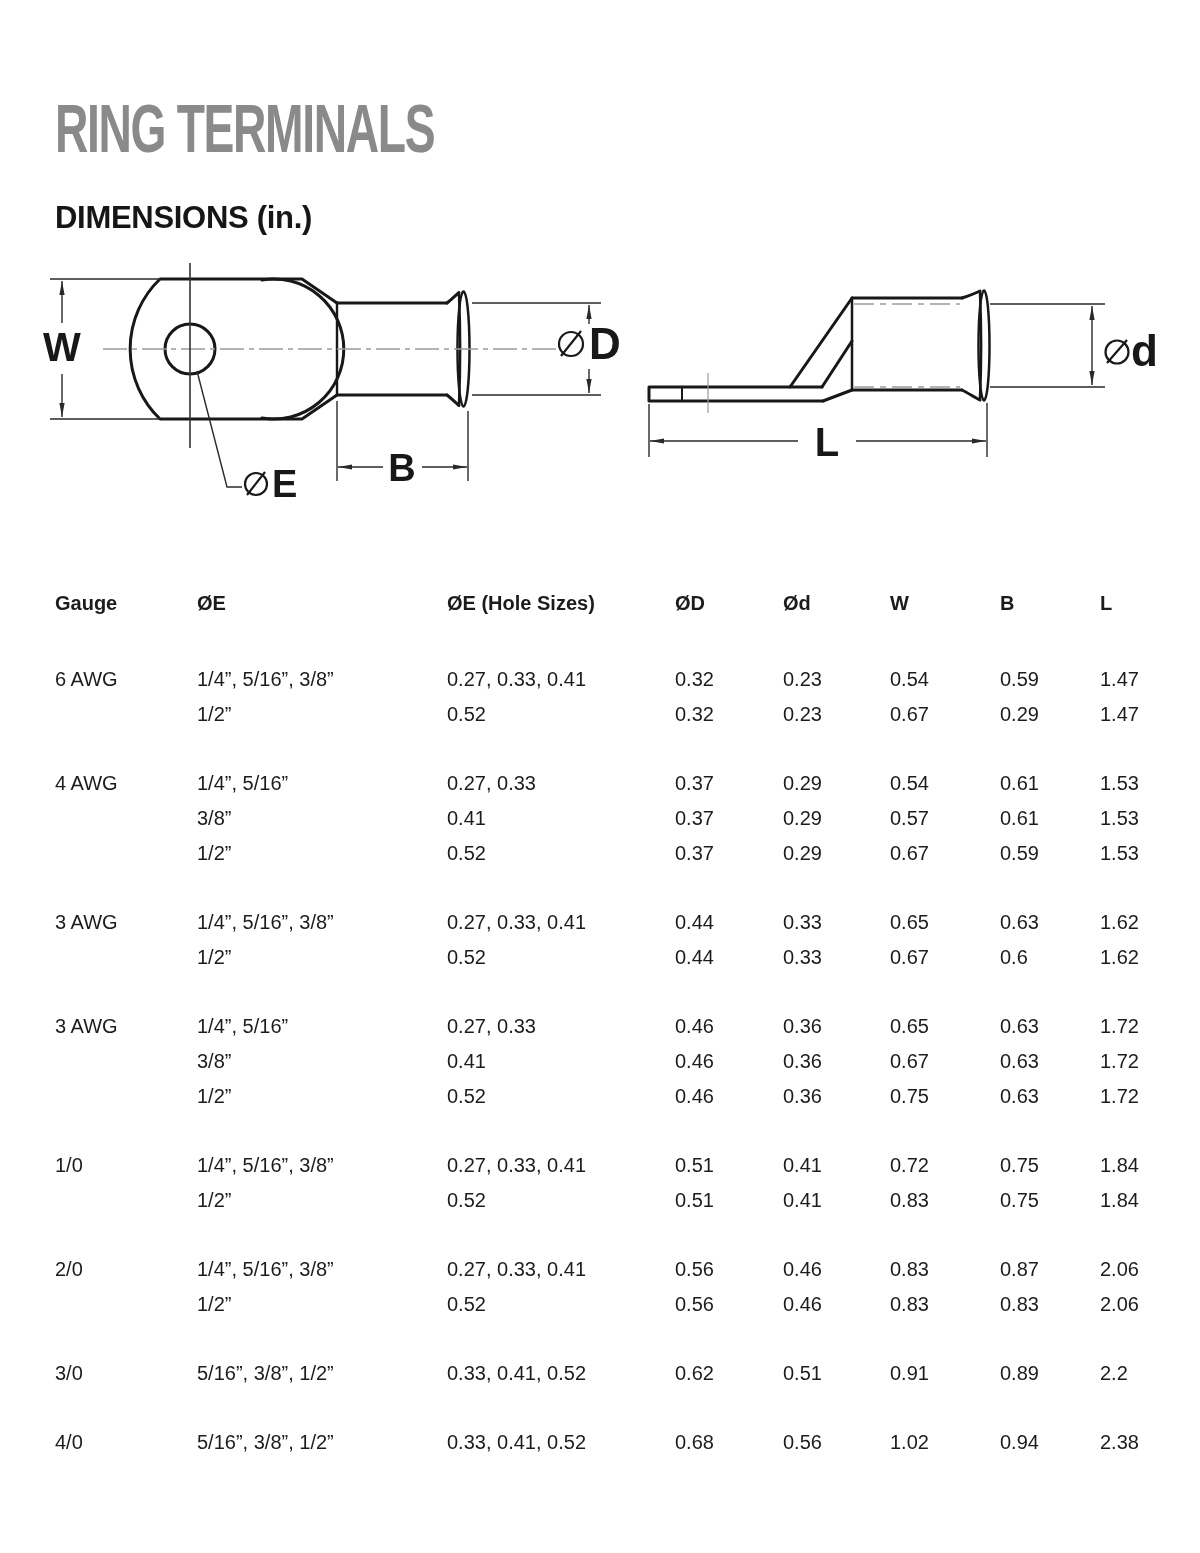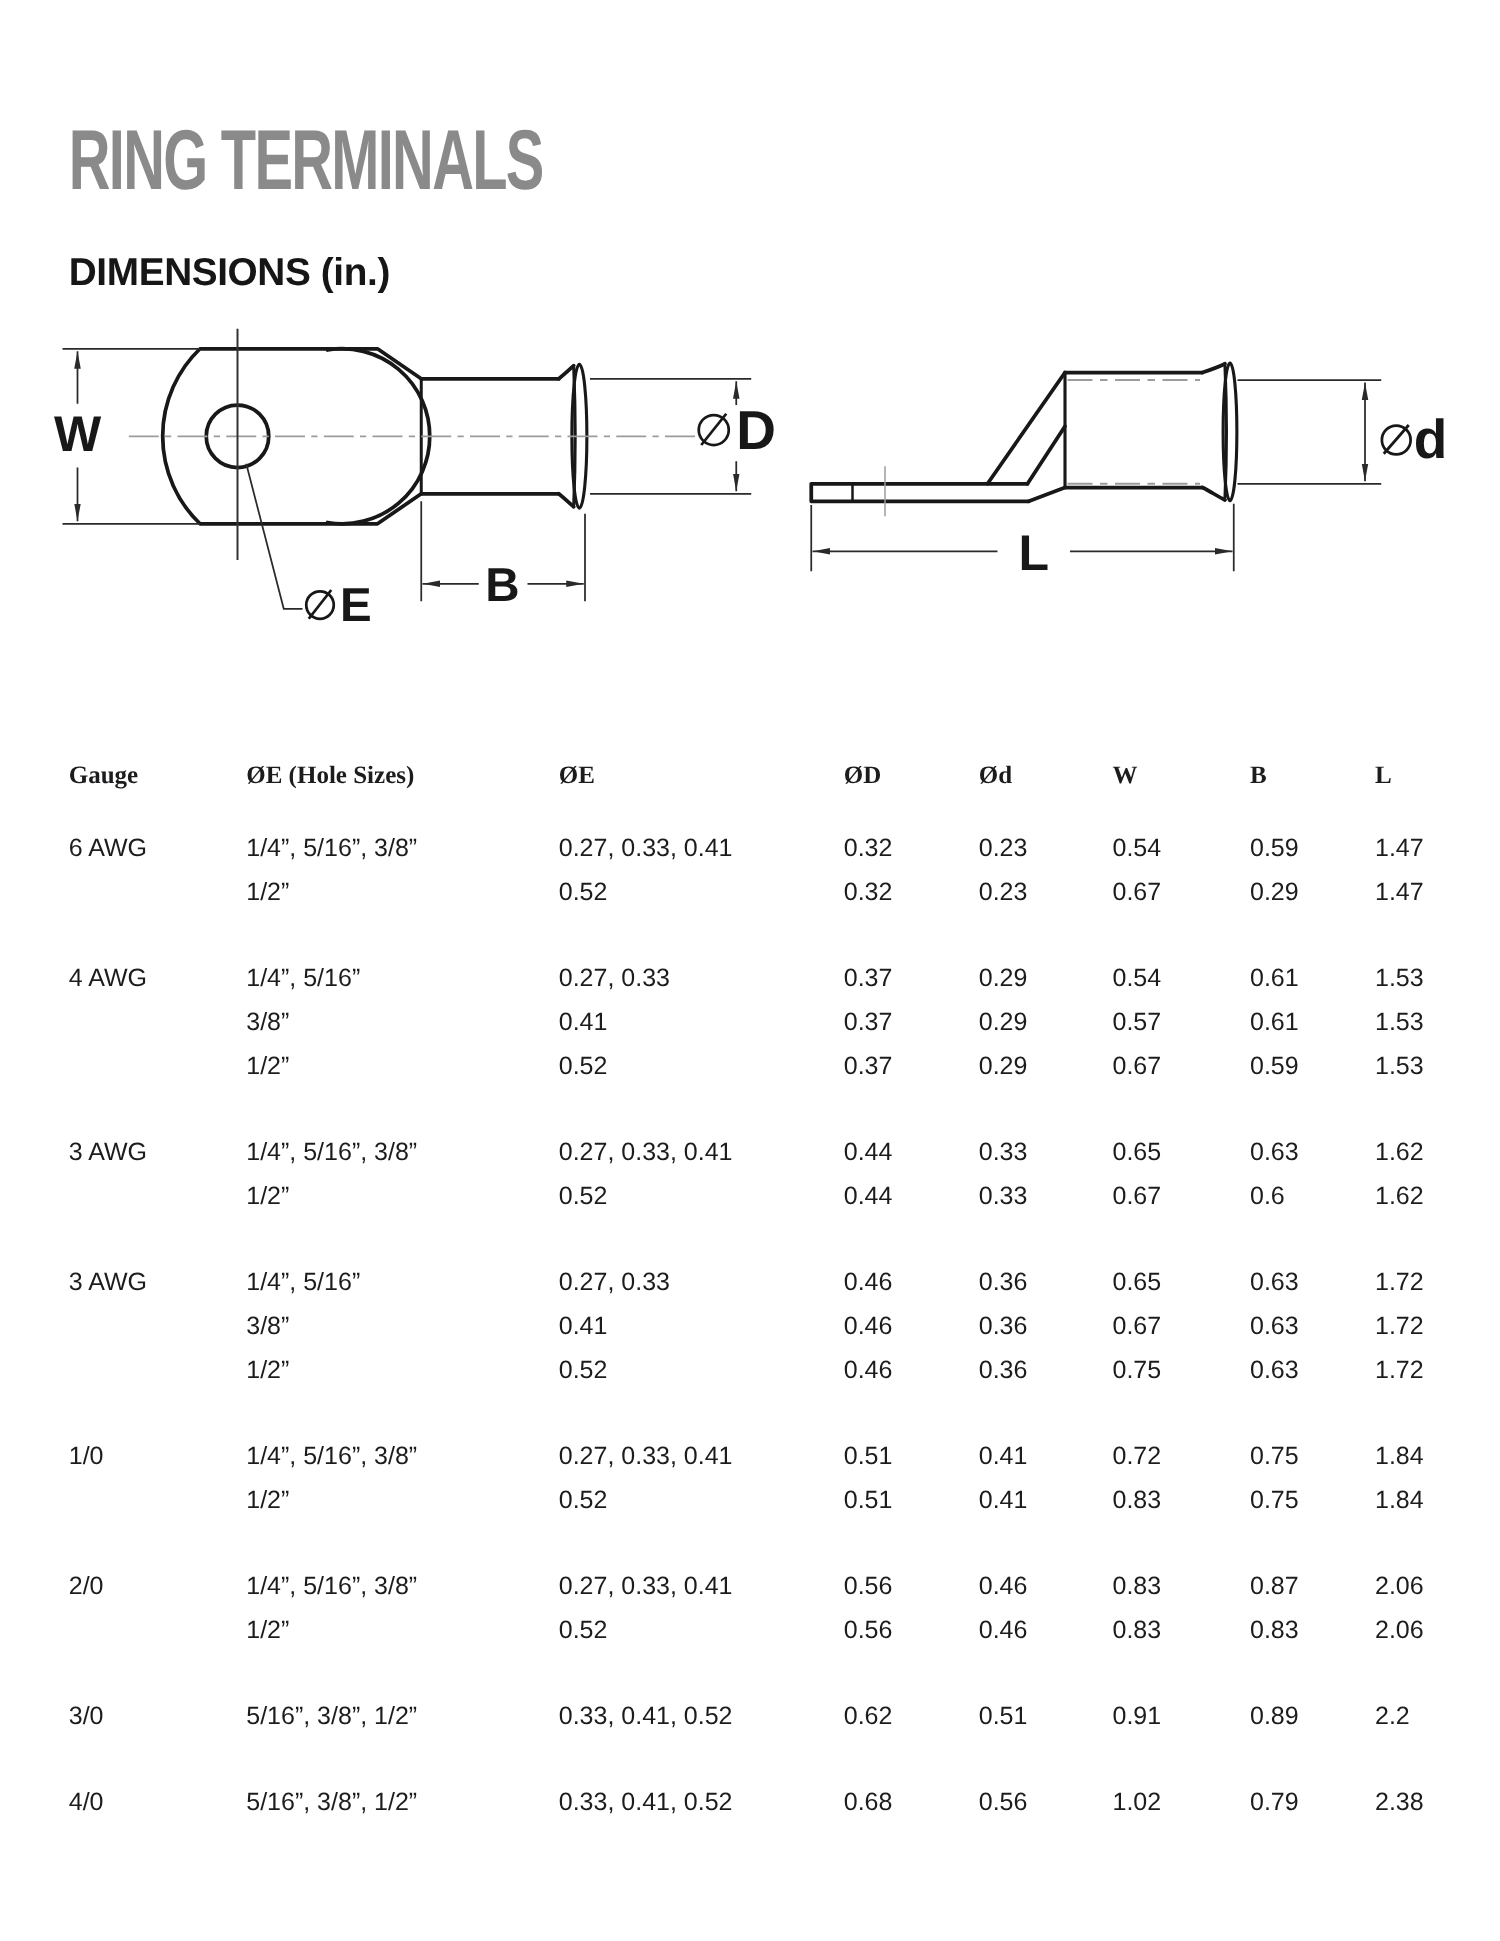--- a/index.html
+++ b/index.html
@@ -15,21 +15,21 @@
     color:#8a8a8a; letter-spacing:-2px; white-space:nowrap;
     transform:scaleX(0.68); transform-origin:left top;
   }
   #page-subtitle {
     left:55px; top:200px; font-size:31px; font-weight:bold; color:#161616;
     letter-spacing:-0.3px;
   }
   #diagram-svg { left:0; top:250px; }
 
   
-  #table-header { left:55px; top:603px; width:1110px;font-family:Liberation Serif, serif; }
+  #table-header { left:55px; top:586px; width:1110px; }
   #table-body   { left:55px; top:662px; width:1110px; }
   .trow {
     display:grid;
     grid-template-columns:142px 250px 228px 108px 107px 110px 100px 65px;
   }
   .tcell {
     font-size:20px; line-height:35px; white-space:nowrap; color:#1c1c1e;
   }
   #table-header .tcell { font-weight:bold; }
   .gauge-section { margin-bottom:34px; }
@@ -134,22 +134,22 @@
     <path d="M649,404 V457 M987,403 V457"></path>
     <path marker-start="url(#arr)" d="M650,441 H798"></path>
     <path marker-end="url(#arr)" d="M856,441 H986"></path>
   </g>
   <text x="827" y="456" text-anchor="middle" font-size="40" font-weight="bold" fill="#181818">L</text>
 </svg>
 
 <div class="abs" id="table-header">
     <div class="trow">
       <div class="tcell">Gauge</div>
+      <div class="tcell">ØE</div>
       <div class="tcell">ØE (Hole Sizes)</div>
-      <div class="tcell">ØE</div>
       <div class="tcell">ØD</div>
       <div class="tcell">Ød</div>
       <div class="tcell">W</div>
       <div class="tcell">B</div>
       <div class="tcell">L</div>
     </div>
   </div>
 <div class="abs" id="table-body">
     <div class="gauge-section">
       <div class="trow">
@@ -316,17 +316,17 @@
       </div>
     </div>
     <div class="gauge-section">
       <div class="trow">
         <div class="tcell">4/0</div>
         <div class="tcell">5/16”, 3/8”, 1/2”</div>
         <div class="tcell">0.33, 0.41, 0.52</div>
         <div class="tcell">0.68</div>
         <div class="tcell">0.56</div>
         <div class="tcell">1.02</div>
-        <div class="tcell">0.79</div>
+        <div class="tcell">0.94</div>
         <div class="tcell">2.38</div>
       </div>
     </div>
   </div>
 
 </body></html>

